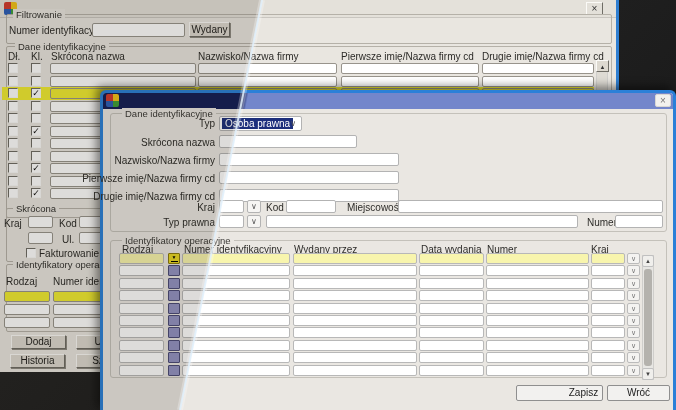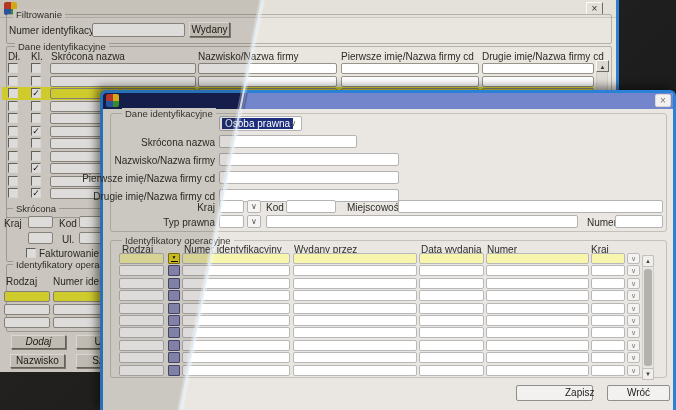--- a/index.html
+++ b/index.html
@@ -193,40 +193,41 @@
     <span class="colhead" style="left:53px; top:276px;">Numer identyfikacyjny</span>
     <div id="bg-ops-rows">
         <div class="inp" style="left:4px;  top:291px; width:46px; height:11px; background:#f0eb33;"></div>
         <div class="inp" style="left:53px; top:291px; width:60px; height:11px; background:#f0eb33;"></div>
         <div class="inp" style="left:4px;  top:304px; width:46px; height:11px;"></div>
         <div class="inp" style="left:53px; top:304px; width:60px; height:11px;"></div>
         <div class="inp" style="left:4px;  top:317px; width:46px; height:11px;"></div>
         <div class="inp" style="left:53px; top:317px; width:60px; height:11px;"></div>
       </div>
 
-    <div class="btn-classic" style="left:11px; top:335px; width:55px; height:14px; line-height:12px;font-style:italic;">Dodaj</div>
+    <div class="btn-classic" style="left:11px; top:335px; width:55px; height:14px; line-height:12px;">Dodaj</div>
     <div class="btn-classic" style="left:76px; top:335px; width:44px; height:14px; line-height:12px;">U</div>
-    <div class="btn-classic" style="left:10px; top:354px; width:55px; height:14px; line-height:12px;">Nazwisko</div>
+    <div class="btn-classic" style="left:10px; top:354px; width:55px; height:14px; line-height:12px;">Historia</div>
     <div class="btn-classic" style="left:76px; top:354px; width:44px; height:14px; line-height:12px;">Sz</div>
   </div>
 
   <div id="dlg">
     <div id="dlg-title">
       <span class="appicon" style="left:3px; top:1px;">
           <i></i>
           <i></i>
           <i></i>
           <i></i>
         </span>
       <span class="xbtn-modern">×</span>
     </div>
 
     <div class="dgrp" style="left:7px; top:20px; width:557px; height:119px;"></div>
     <span class="dgrp-label" style="left:19px; top:15px;">Dane identyfikacyjne</span>
 
+    <span class="dlbl rlbl" style="left:7px; top:25px; width:105px;">Typ</span>
     <div class="dinp" style="left:116px; top:23px; width:83px; height:15px;">
       <span class="combo-val">Osoba prawna</span>
       <span class="chev" style="position:absolute; right:5px; top:2px;">∨</span>
     </div>
 
     <span class="dlbl rlbl" style="left:7px; top:44px; width:105px;">Skrócona nazwa</span>
     <div class="dinp" style="left:116px; top:42px; width:138px; height:13px;"></div>
 
     <span class="dlbl rlbl" style="left:7px; top:62px; width:105px;">Nazwisko/Nazwa firmy</span>
     <div class="dinp" style="left:116px; top:60px; width:180px; height:13px;"></div>
@@ -345,21 +346,21 @@
         <div class="cell" style="left:383px; top:271.6px; width:103px;"></div>
         <div class="cell" style="left:488px; top:271.6px; width:34px;"></div>
         <div class="vbtn" style="left:524px; top:271.6px;">∨</div>
       </div>
 
     <div class="sbar-track" style="left:539px; top:162px; height:125px;"></div>
     <div class="sbar-btn" style="left:539px; top:162px;">▲</div>
     <div class="sbar-thumb" style="left:541px; top:176px; height:97px;"></div>
     <div class="sbar-btn" style="left:539px; top:275px;">▼</div>
 
-    <div class="dbtn" style="left:413px; top:292px; width:77px; height:16px;padding-left:48px;">Zapisz</div>
+    <div class="dbtn" style="left:413px; top:292px; width:87px; height:16px;padding-left:48px;">Zapisz</div>
     <div class="dbtn" style="left:504px; top:292px; width:63px; height:16px;">Wróć</div>
   </div>
 
   <svg id="diag" viewBox="0 0 676 410">
     <polygon points="0,0 262,0 180,410 0,410" fill="rgba(28,20,4,0.15)"></polygon>
     <line x1="262" y1="0" x2="180" y2="410" stroke="rgba(255,255,255,0.28)" stroke-width="6"></line>
     <line x1="262" y1="0" x2="180" y2="410" stroke="rgba(224,240,252,0.85)" stroke-width="2"></line>
   </svg>
 </div>
 

